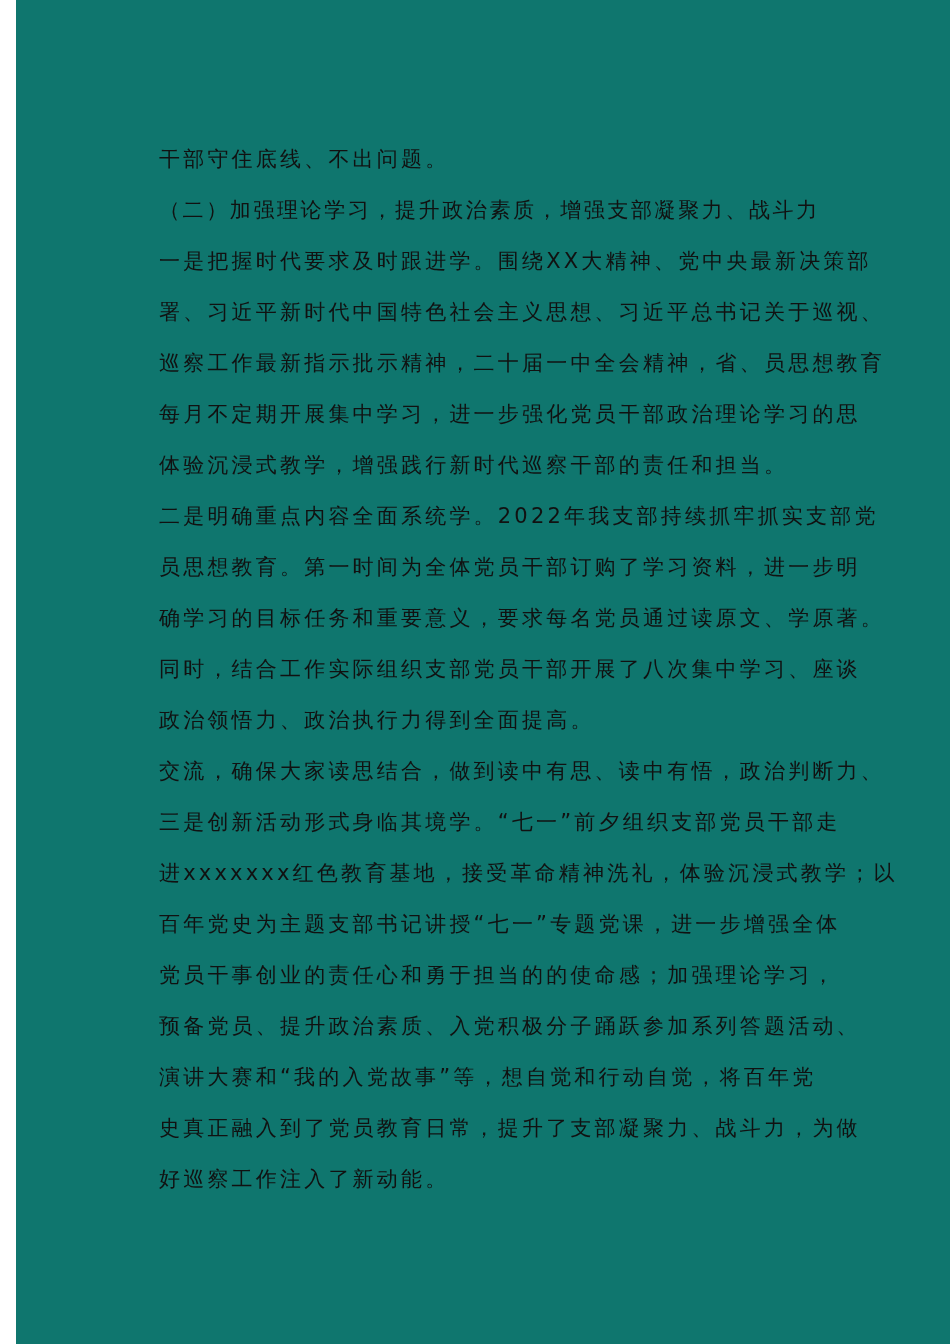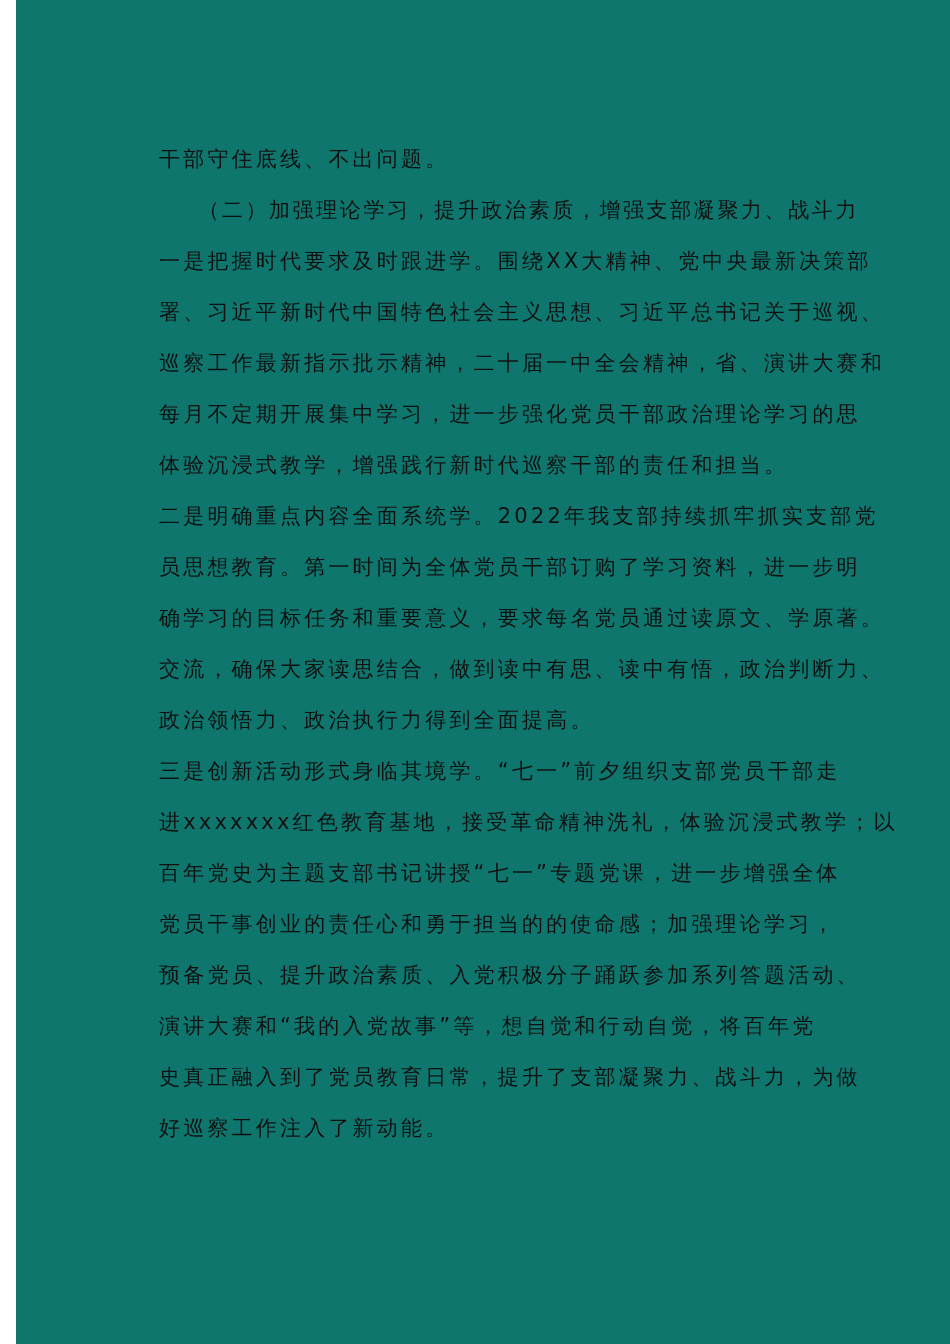--- a/index.html
+++ b/index.html
@@ -8,39 +8,40 @@
   .content { position: absolute; left: 143px; top: 134px; width: 700px; }
   .line {
     font-family: "DejaVu Sans", "Liberation Sans", sans-serif;
     font-size: 21px;
     line-height: 51px;
     height: 51px;
     color: #111111;
     white-space: nowrap;
     letter-spacing: 3.2px;
   }
-  .line.heading { letter-spacing: 2.6px; text-align: right; }
+  .line.heading { letter-spacing: 2.6px; }
 </style>
 </head>
 <body>
 
 <div class="page">
   <div class="content">
     <div class="line">干部守住底线、不出问题。</div>
     <div class="line heading">（二）加强理论学习，提升政治素质，增强支部凝聚力、战斗力</div>
     <div class="line">一是把握时代要求及时跟进学。围绕XX大精神、党中央最新决策部</div>
     <div class="line">署、习近平新时代中国特色社会主义思想、习近平总书记关于巡视、</div>
-    <div class="line">巡察工作最新指示批示精神，二十届一中全会精神，省、演讲大赛和</div>
+    <div class="line">巡察工作最新指示批示精神，二十届一中全会精神，省、员思想教育</div>
     <div class="line">每月不定期开展集中学习，进一步强化党员干部政治理论学习的思</div>
     <div class="line">体验沉浸式教学，增强践行新时代巡察干部的责任和担当。</div>
     <div class="line">二是明确重点内容全面系统学。2022年我支部持续抓牢抓实支部党</div>
     <div class="line">员思想教育。第一时间为全体党员干部订购了学习资料，进一步明</div>
     <div class="line">确学习的目标任务和重要意义，要求每名党员通过读原文、学原著。</div>
+    <div class="line">同时，结合工作实际组织支部党员干部开展了八次集中学习、座谈</div>
+    <div class="line">政治领悟力、政治执行力得到全面提高。</div>
     <div class="line">交流，确保大家读思结合，做到读中有思、读中有悟，政治判断力、</div>
-    <div class="line">政治领悟力、政治执行力得到全面提高。</div>
     <div class="line">三是创新活动形式身临其境学。“七一”前夕组织支部党员干部走</div>
     <div class="line">进xxxxxxx红色教育基地，接受革命精神洗礼，体验沉浸式教学；以</div>
     <div class="line">百年党史为主题支部书记讲授“七一”专题党课，进一步增强全体</div>
     <div class="line">党员干事创业的责任心和勇于担当的的使命感；加强理论学习，</div>
     <div class="line">预备党员、提升政治素质、入党积极分子踊跃参加系列答题活动、</div>
     <div class="line">演讲大赛和“我的入党故事”等，想自觉和行动自觉，将百年党</div>
     <div class="line">史真正融入到了党员教育日常，提升了支部凝聚力、战斗力，为做</div>
     <div class="line">好巡察工作注入了新动能。</div>
   </div>
 </div>

